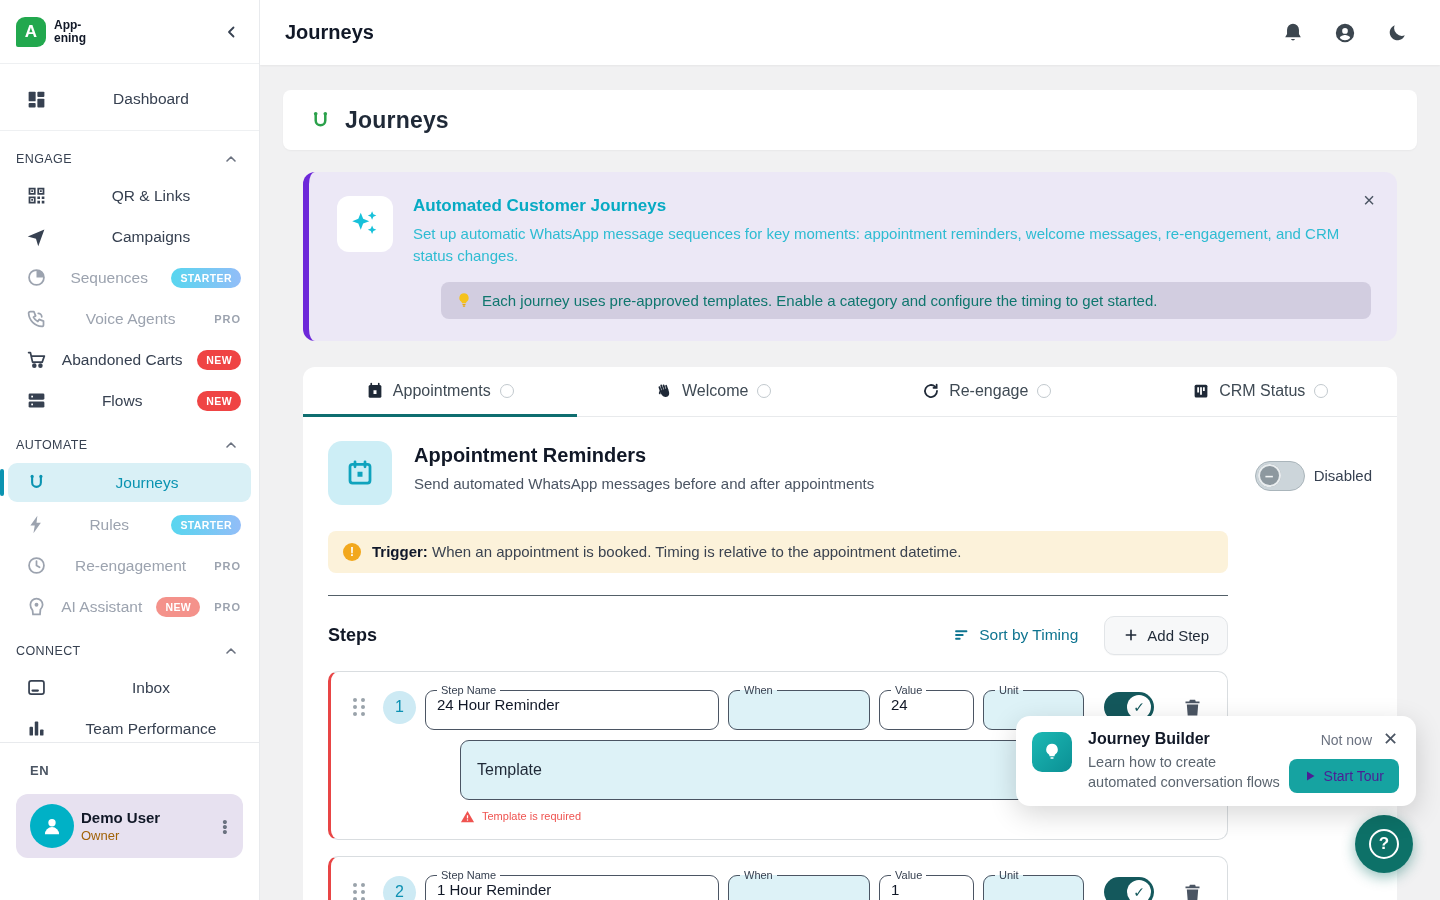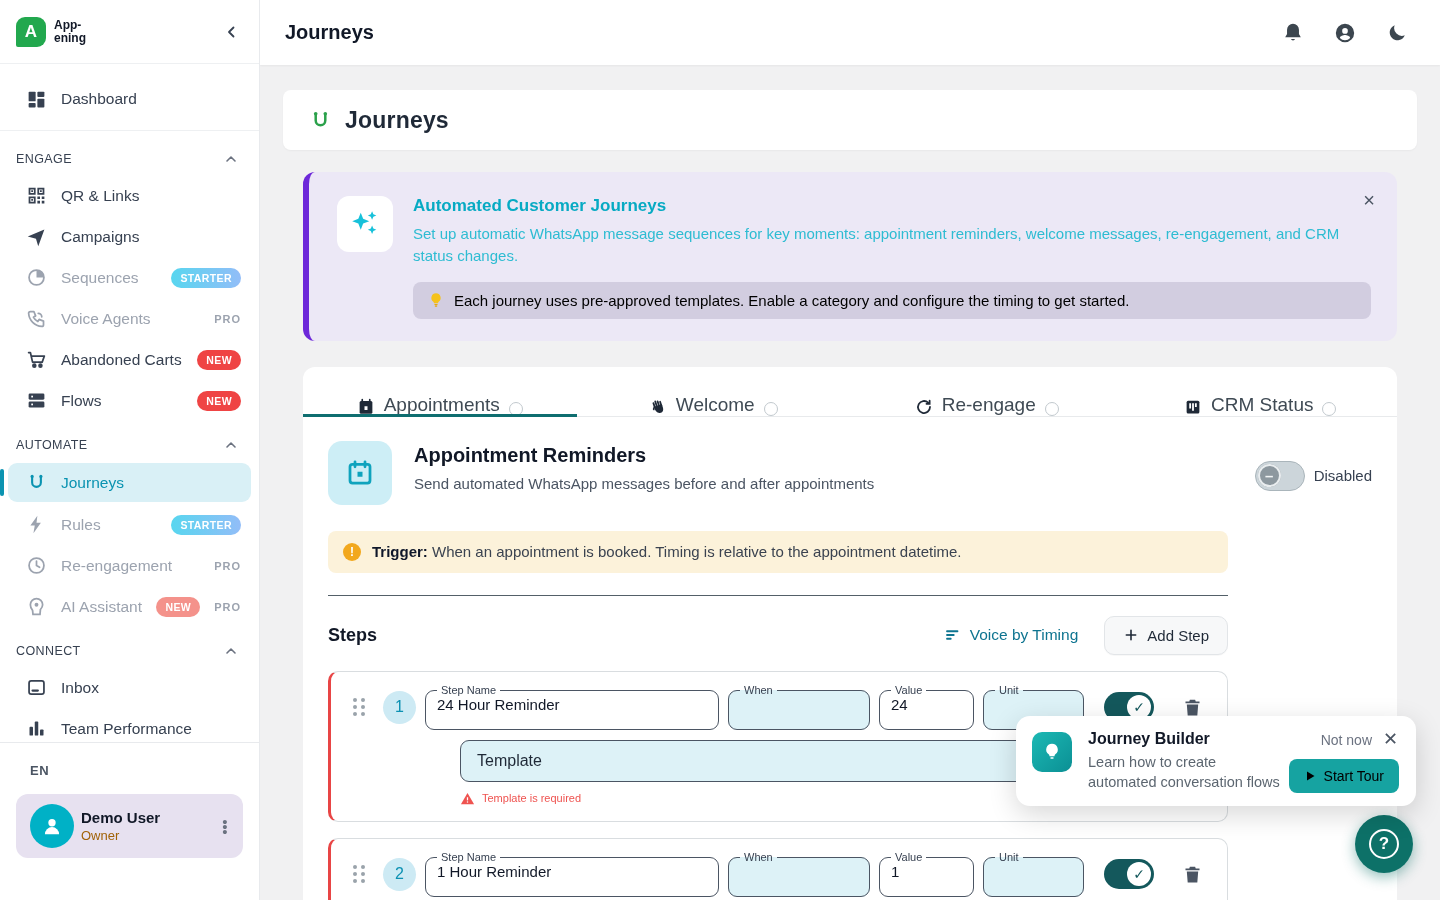--- a/index.html
+++ b/index.html
@@ -7,21 +7,21 @@
   svg { display:block; }
 
   
   .sidebar { position:fixed; left:0; top:0; width:260px; height:900px; background:#fff; border-right:1px solid #e8eaed; display:flex; flex-direction:column; z-index:5; }
   .logo-row { height:64px; display:flex; align-items:center; justify-content:space-between; padding:0 18px 0 16px; border-bottom:1px solid #eef0f2; flex:none; }
   .logo { display:flex; align-items:center; gap:8px; }
   .logo-mark { width:30px; height:30px; background:#22a84e; border-radius:9px 9px 9px 2px; color:#fff; font-weight:bold; font-size:17px; display:flex; align-items:center; justify-content:center; }
   .logo-text { font-size:12px; font-weight:bold; line-height:1.05; color:#111827; }
   .collapse-btn { color:#374151; cursor:pointer; display:flex; }
   .nav { flex:none; height:678px; overflow:hidden; padding-top:6px; }
-  .nav-item { height:41px; display:flex; align-items:center; gap:14px; padding:0 18px 0 26px; font-size:15.5px; color:#374151; cursor:pointer; }
+  .nav-item { height:41px; display:flex; align-items:center; gap:14px; padding:0 18px 0 26px; font-size:15.5px; color:#374151; cursor:pointer;text-align:center; }
   .nav-item .ic { width:21px; height:21px; color:#374151; flex:none; }
   .nav-item .lbl { flex:1; white-space:nowrap; }
   .nav-item.disabled, .nav-item.disabled .ic { color:#9ca3af; }
   .dash-block { padding:6px 0 8px; border-bottom:1px solid #eef0f2; margin-bottom:4px; }
   .dash-block .nav-item { height:46px; }
   .sec-head { display:flex; align-items:center; justify-content:space-between; padding:16px 20px 8px 16px; font-size:12.5px; font-weight:normal; letter-spacing:.4px; color:#374151; }
   .sec-head .ic { width:16px; height:16px; color:#6b7280; }
   .nav-item.active { background:#d9f0f6; color:#0a93b1; margin:2px 8px; padding-left:18px; border-radius:9px; position:relative; height:39px; }
   .nav-item.active .ic { color:#0a93b1; }
   .nav-item.active::before { content:""; position:absolute; left:-8px; top:6px; bottom:6px; width:4px; background:#0a93b1; border-radius:3px; }
@@ -47,26 +47,26 @@
   
   .main { position:fixed; left:260px; top:65px; width:1180px; height:835px; overflow:hidden; padding:25px 23px 0; }
   .title-card { background:#fff; border-radius:8px; box-shadow:0 1px 2px rgba(0,0,0,.04); height:60px; display:flex; align-items:center; gap:13px; padding:0 26px; }
   .title-card .ic { width:23px; height:23px; color:#2ba14b; }
   .title-card h2 { font-size:23px; font-weight:bold; color:#1f2937; letter-spacing:.2px; }
 
   .banner { margin:22px 20px 0; background:#ece8f6; border-left:6px solid #6d28d9; border-radius:12px; padding:24px 26px 22px 28px; position:relative; display:flex; gap:20px; }
   .banner-icon { width:56px; height:56px; background:#fff; border-radius:12px; display:flex; align-items:center; justify-content:center; flex:none; color:#17c1da; }
   .banner-title { font-size:17px; font-weight:bold; color:#07aac3; margin-bottom:7px; }
   .banner-desc { font-size:15px; color:#2ebcd2; line-height:1.45; max-width:980px; }
-  .banner-tip { margin-top:15px; background:#d2cde0; border-radius:8px; padding:10px 15px; font-size:15px; color:#000000; display:flex; align-items:center; gap:10px; }
+  .banner-tip { margin-top:15px; background:#d2cde0; border-radius:8px; padding:10px 15px; font-size:15px; color:#0f766e; display:flex; align-items:center; gap:10px;margin-left:28px; }
   .banner-close { position:absolute; right:16px; top:12px; font-size:20px; color:#4b5563; cursor:pointer; line-height:1; padding:6px; }
 
   .panel { margin:26px 20px 0; background:#fff; border-radius:12px 12px 0 0; min-height:600px; }
   .tabbar { display:flex; border-bottom:1px solid #e8eaec; height:50px; }
-  .tab { flex:1; display:flex; align-items:flex-end; justify-content:center; gap:9px; font-size:19px; color:#3f4a54; cursor:pointer; position:relative; }
+  .tab { flex:1; display:flex; align-items:center; justify-content:center; gap:9px; font-size:16px; color:#3f4a54; cursor:pointer; position:relative; }
   .tab .ic { width:18px; height:18px; color:#1f2937; }
   .tab.active::after { content:""; position:absolute; left:0; right:0; bottom:-1px; height:3px; background:#0f6e70; }
   .radio { width:14px; height:14px; border:1.5px solid #c2c9ce; border-radius:50%; background:#fff; }
 
   .panel-body { padding:24px 25px 0; }
   .cat-head { display:flex; gap:22px; }
   .cat-icon { width:64px; height:64px; background:#cdeef6; border-radius:14px; display:flex; align-items:center; justify-content:center; color:#0fa3bd; flex:none; }
   .cat-title { font-size:20px; font-weight:bold; color:#111827; margin:3px 0 8px; }
   .cat-sub { font-size:15px; color:#4b5563; }
   .cat-toggle { margin-left:auto; display:flex; align-items:center; gap:9px; padding-top:6px; }
@@ -94,31 +94,31 @@
   .drag { display:grid; grid-template-columns:4px 4px; gap:3px 4px; margin:0 9px 0 8px; cursor:grab; }
   .drag i { width:4px; height:4px; border-radius:50%; background:#9aa3ab; }
   .step-num { width:33px; height:33px; border-radius:50%; background:#cdeaf4; color:#0b90b2; font-size:16px; display:flex; align-items:center; justify-content:center; flex:none; }
   fieldset.mf { border:1px solid #4b5563; border-radius:9px; height:45px; padding:0 11px 6px; background:#fff; min-width:0; }
   fieldset.mf legend { font-size:11px; color:#374151; padding:0 4px; line-height:1; }
   fieldset.mf input { border:0; outline:0; background:transparent; font-size:15px; color:#111827; width:100%; font-family:inherit; }
   fieldset.mf.filled { background:#ddf2f7; }
   .w-name { width:294px; } .w-when { width:142px; } .w-value { width:95px; } .w-unit { width:101px; }
   .step-toggle { margin-left:11px; }
   .trash { margin-left:19px; color:#4b5563; cursor:pointer; }
-  .template-field { margin:10px 0 0 115px; width:648px; height:42px; background:#ddf2f7; border:1px solid #4b5563; border-radius:9px; display:flex; align-items:center; padding:0 16px; font-size:16px; color:#1f2937; cursor:pointer; }
+  .template-field { margin:10px 0 0 115px; width:648px; height:60px; background:#ddf2f7; border:1px solid #4b5563; border-radius:9px; display:flex; align-items:center; padding:0 16px; font-size:16px; color:#1f2937; cursor:pointer; }
   .error-row { margin:9px 0 0 115px; display:flex; align-items:center; gap:7px; color:#ef5350; font-size:11px; }
 
   
   .tour { position:fixed; left:1016px; top:716px; width:400px; height:90px; background:#fff; border-radius:14px; box-shadow:0 8px 28px rgba(0,0,0,.16); z-index:20; padding:14px 16px; display:flex; gap:16px; }
   .tour-icon { width:40px; height:40px; border-radius:10px; background:linear-gradient(135deg,#1cb9b4,#0b8f94); color:#fff; display:flex; align-items:center; justify-content:center; flex:none; margin-top:2px; }
   .tour-title { font-size:16px; font-weight:bold; color:#111827; margin-bottom:5px; }
   .tour-desc { font-size:14.5px; color:#5c6670; line-height:1.35; width:200px; }
   .tour-notnow { position:absolute; right:44px; top:16px; font-size:14px; color:#6b7280; cursor:pointer; }
   .tour-close { position:absolute; right:14px; top:8px; font-size:18px; color:#4b5563; cursor:pointer; padding:4px; }
-  .tour-cta { position:absolute; right:17px; bottom:13px; background:#16a3a1; color:#000000; border:none; border-radius:8px; padding:9px 15px; font-size:14px; display:flex; align-items:center; gap:8px; cursor:pointer; font-family:inherit; }
+  .tour-cta { position:absolute; right:17px; bottom:13px; background:#16a3a1; color:#4c1d95; border:none; border-radius:8px; padding:9px 15px; font-size:14px; display:flex; align-items:center; gap:8px; cursor:pointer; font-family:inherit; }
 
   .help-fab { position:fixed; left:1355px; top:815px; width:58px; height:58px; border-radius:50%; background:#0d7168; box-shadow:0 4px 14px rgba(13,113,104,.45); display:flex; align-items:center; justify-content:center; cursor:pointer; z-index:15; }
   .help-q { width:30px; height:30px; border:2.5px solid #fff; border-radius:50%; color:#fff; font-size:17px; font-weight:bold; display:flex; align-items:center; justify-content:center; }
 </style>
 </head>
 <body>
 
 <aside class="sidebar">
   <div class="logo-row">
     <div class="logo">
@@ -404,21 +404,21 @@
       </div>
 
       <div class="divider"></div>
 
       <div class="steps-head">
         <h3>Steps</h3>
         <div class="sort-link">
           <svg width="18" height="18" viewBox="0 0 24 24" fill="none" stroke="currentColor" stroke-width="2.4" stroke-linecap="round">
               <path d="M4 7h14M4 12h9M4 17h5"></path>
             </svg>
-          <span>Voice by Timing</span>
+          <span>Sort by Timing</span>
         </div>
         <button class="add-btn">
           <svg width="16" height="16" viewBox="0 0 24 24" fill="none" stroke="currentColor" stroke-width="2.4" stroke-linecap="round">
               <path d="M12 5v14M5 12h14"></path>
             </svg>
           <span>Add Step</span>
         </button>
       </div>
 
       <div class="step-card">

